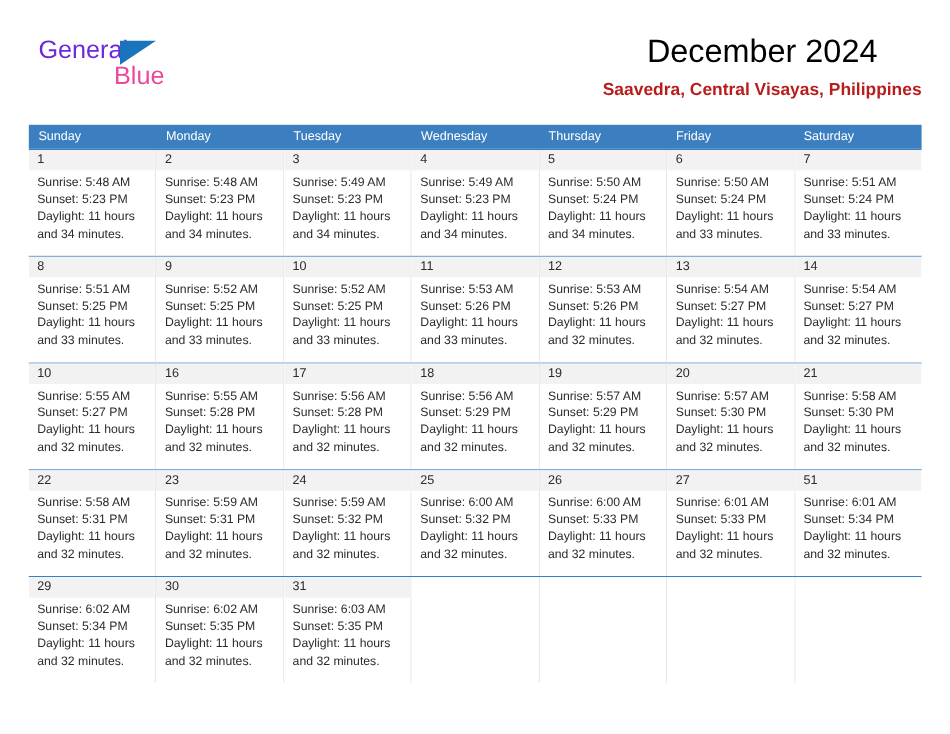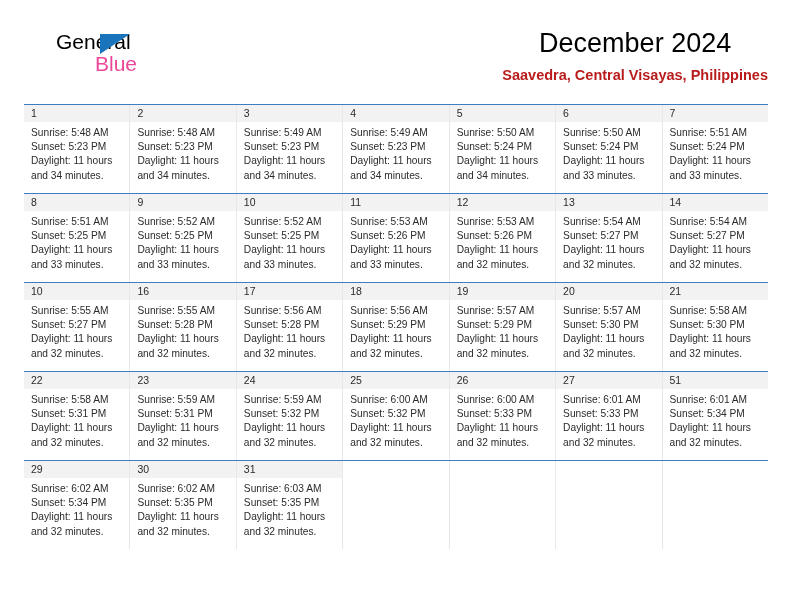--- a/index.html
+++ b/index.html
@@ -35,23 +35,22 @@
     top: 4px;
     width: 130px;
     height: 54px;
   }
   .logo-general {
     position: absolute;
     left: 0;
     top: 0;
     font-size: 21px;
     letter-spacing: 0px;
-    color: #000000;
+    color: #6d28d9;
     font-family: "Liberation Sans", sans-serif;
-    margin-left: 24px;
   }
   .logo-triangle {
     position: absolute;
     left: 68px;
     top: 4px;
     width: 0;
     height: 0;
     border-left: 30px solid #1a74bb;
     border-bottom: 20px solid transparent;
   }
@@ -176,20 +175,29 @@
 
     <div class="title-block">
       <div class="cal-title">December 2024</div>
       <div class="cal-subtitle">Saavedra, Central Visayas, Philippines</div>
     </div>
 
   </div>
 
   <div class="calendar">
 
+    <div class="weekday-row">
+      <div class="weekday">Sunday</div>
+      <div class="weekday">Monday</div>
+      <div class="weekday">Tuesday</div>
+      <div class="weekday">Wednesday</div>
+      <div class="weekday">Thursday</div>
+      <div class="weekday">Friday</div>
+      <div class="weekday">Saturday</div>
+    </div>
 
     <div class="week-row" id="w0">
         <div class="day-cell">
           <div class="day-head">
             <div class="day-num">1</div>
           </div>
           <div class="day-body">
             <div class="day-line">Sunrise: 5:48 AM</div>
             <div class="day-line">Sunset: 5:23 PM</div>
             <div class="day-line">Daylight: 11 hours</div>

